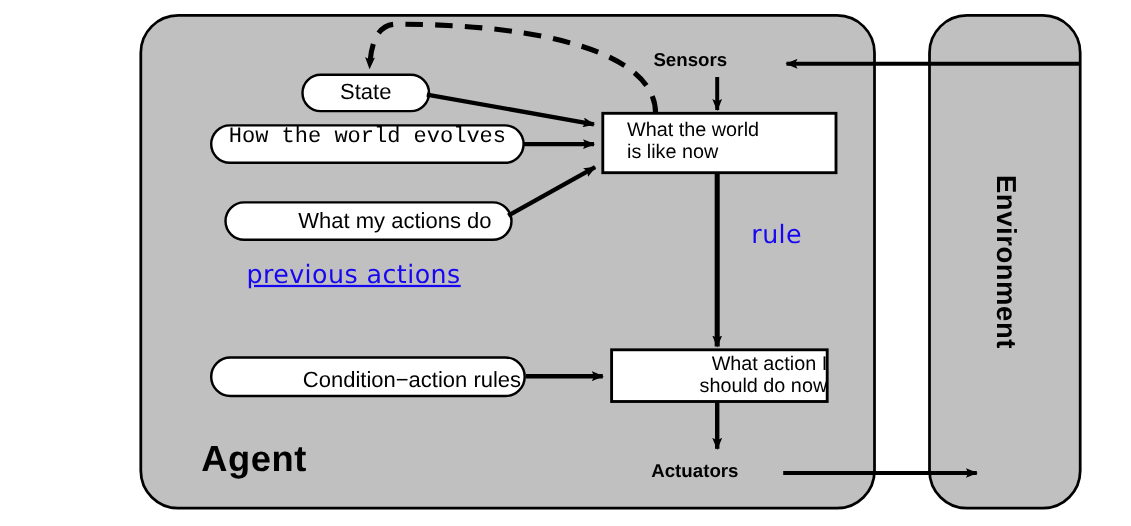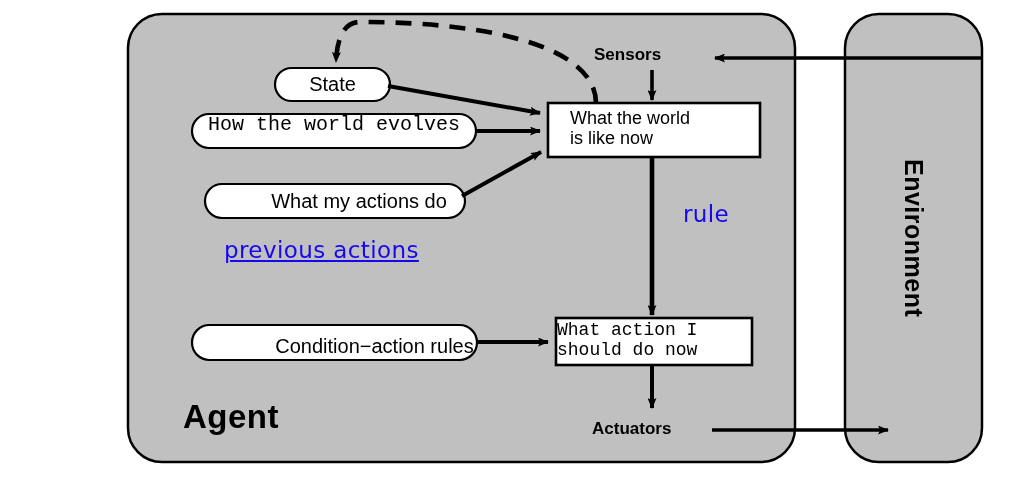--- a/index.html
+++ b/index.html
@@ -130,21 +130,21 @@
   <div class="node-text oval-label" style="left:275px; top:68px; width:115px; height:33px;">State</div>
   <div class="node-text oval-label" style="left:192px; top:114px; width:284px; height:21px;font-family:Liberation Mono, monospace;">How the world evolves</div>
   <div class="node-text oval-label" style="left:205px; top:184px; width:260px; height:34px;margin-left:24px;">What my actions do</div>
   <div class="node-text oval-label" style="left:192px; top:325px; width:285px; height:43px;margin-left:40px;">Condition−action rules</div>
 
   <div class="node-text box-label" style="left:556px; top:103px; width:200px; height:54px; justify-content:flex-start; flex-direction:column; align-items:flex-start; padding-left:14px; padding-top:5px; box-sizing:border-box;">
     <span>What the world</span>
     <span>is like now</span>
   </div>
 
-  <div class="node-text box-label" style="left:556px; top:318px; width:196px; height:47px; flex-direction:column; align-items:flex-start; justify-content:flex-start; padding-left:1px; padding-top:2px; box-sizing:border-box;font-family:Liberation Mono, monospace;">
+  <div class="node-text box-label" style="left:556px; top:318px; width:196px; height:47px; flex-direction:column; align-items:flex-end; justify-content:flex-start; padding-left:1px; padding-top:2px; box-sizing:border-box;">
     <span>What action I</span>
     <span>should do now</span>
   </div>
 
   <div class="io-label" style="left:594px; top:45px;">Sensors</div>
   <div class="io-label" style="left:592px; top:419px;">Actuators</div>
 
   <div id="agent-label">Agent</div>
 
   <div id="environment-label">

